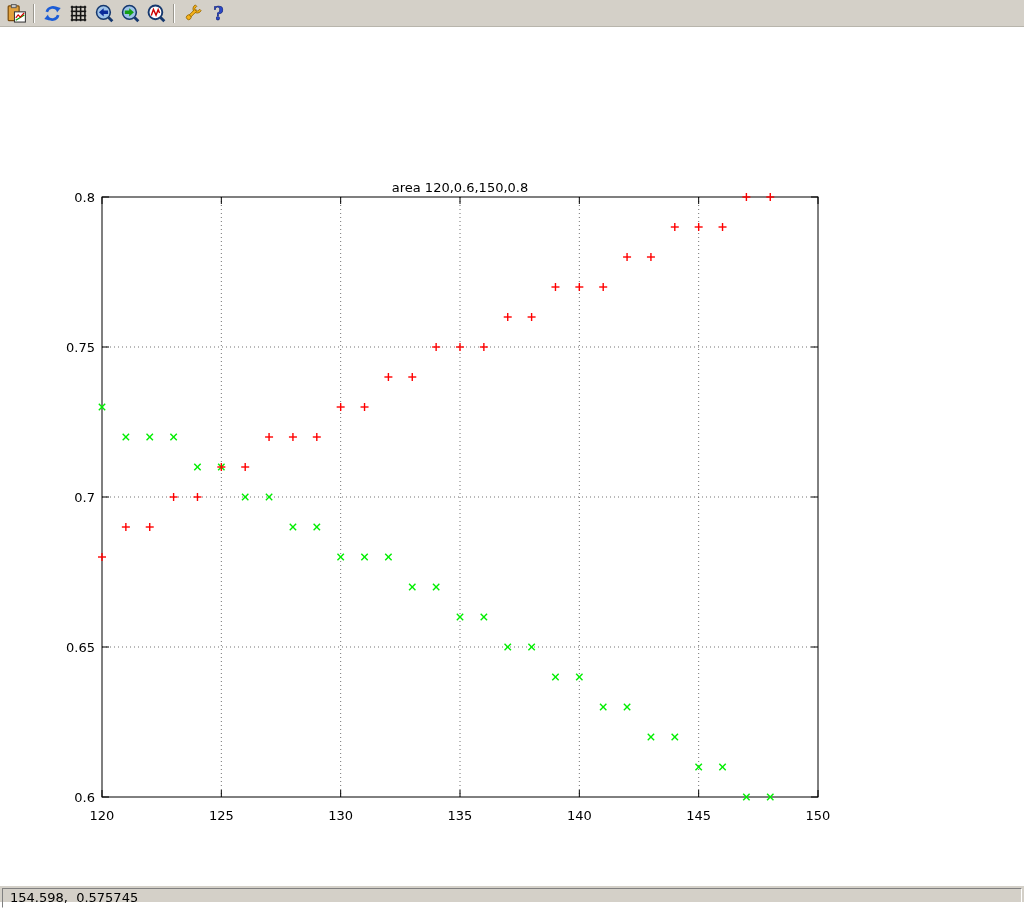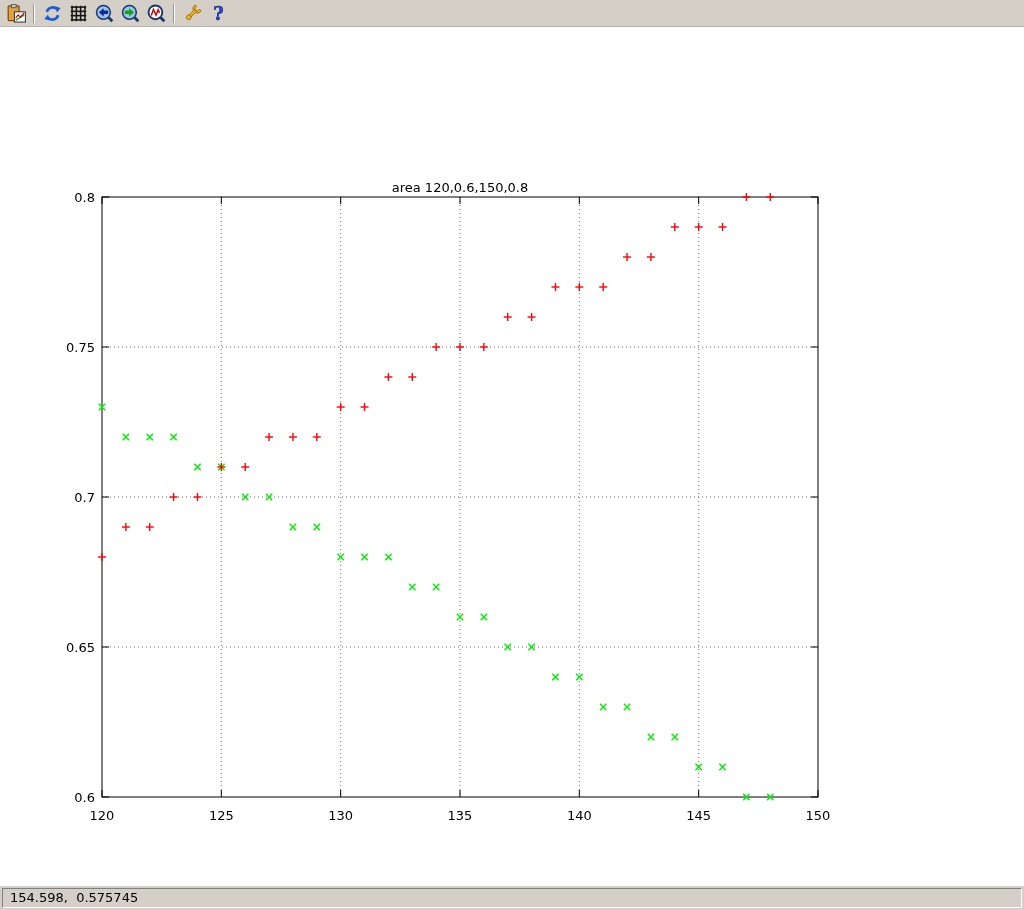--- a/index.html
+++ b/index.html
@@ -20,21 +20,21 @@
   
   #canvas { position:absolute; top:28px; left:0; width:1024px; height:858px;
     background:#fff; }
   #plot-svg { width:1024px; height:858px; display:block; }
   .grid  { stroke:#737373; stroke-width:1; stroke-dasharray:1 3; }
   .frame { fill:none; stroke:#000; stroke-width:1; }
   .tick  { stroke:#000; stroke-width:1; }
   .lbl   { font-family:"DejaVu Sans", sans-serif; font-size:13px; fill:#000; }
 
   
-  #statusbar { position:absolute; bottom:0; left:0; width:1024px; height:24px;
+  #statusbar { position:absolute; bottom:8px; left:0; width:1024px; height:16px;
     background:var(--chrome,#d4d0c8); padding:2px; }
   #status-field { height:20px; line-height:18px; padding:0 7px;
     border:1px solid; border-color:#808080 #ffffff #ffffff #808080;
     font-size:13px; color:#000; white-space:pre; }
 </style>
 </head>
 <body>
 
 <div id="window">
 

